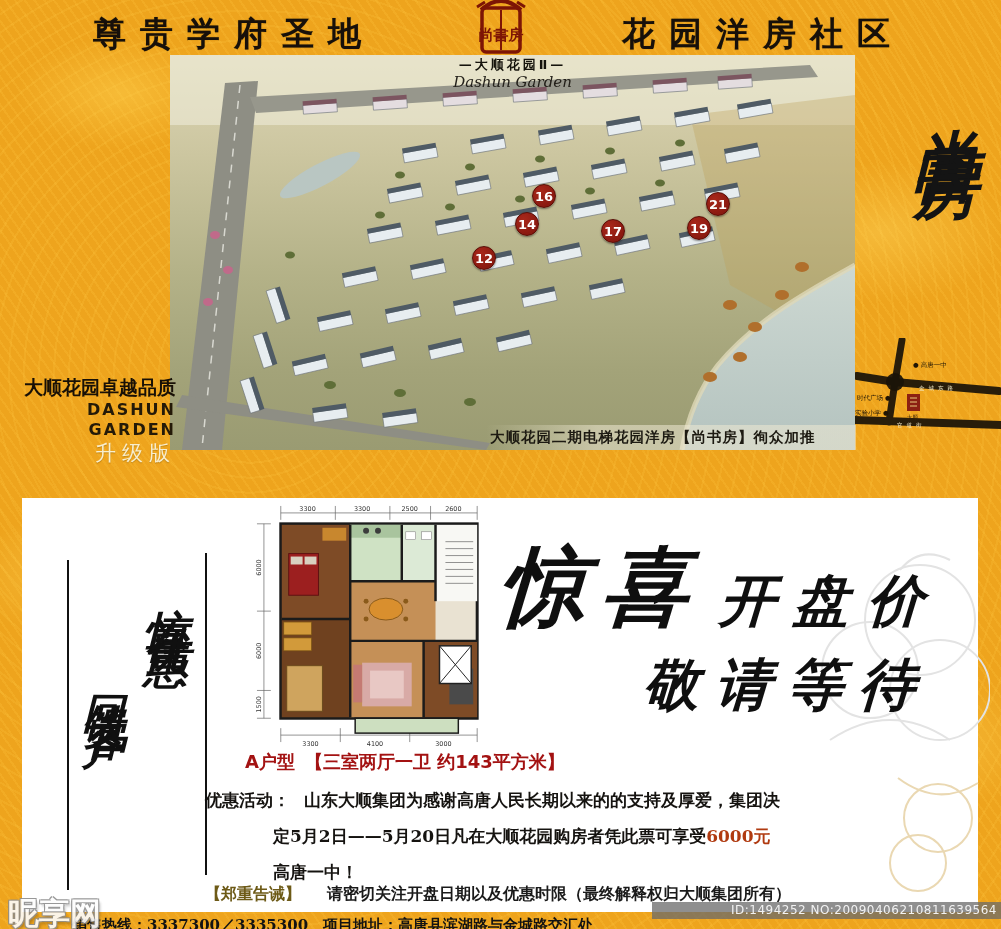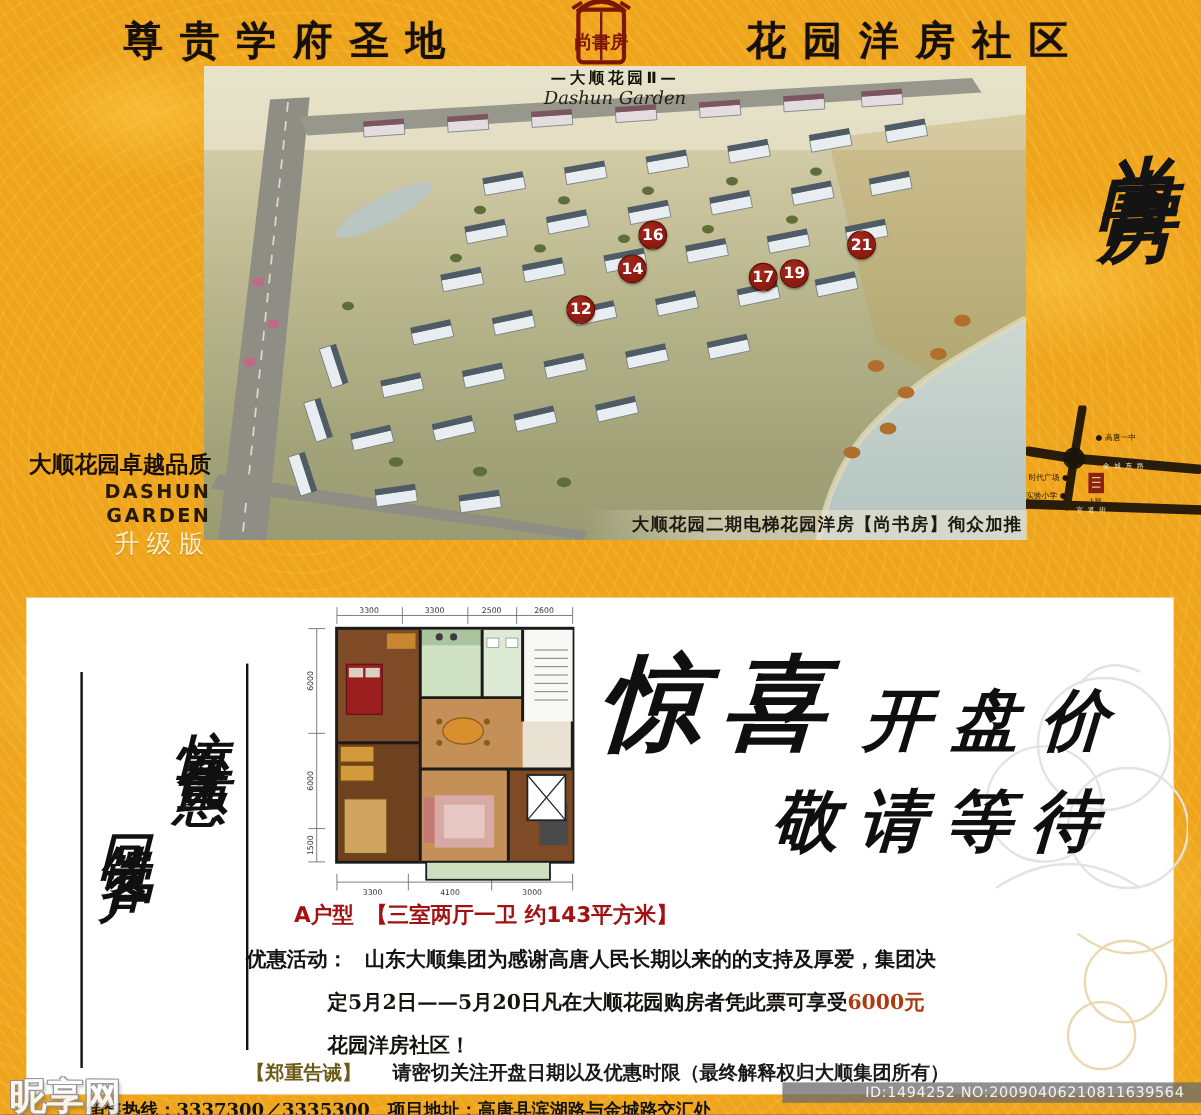--- a/index.html
+++ b/index.html
@@ -29,21 +29,21 @@
   .aerial-title .cn{font-size:13px;font-weight:bold;letter-spacing:3px;}
   .aerial-title .en{font-size:15px;font-style:italic;font-family:"DejaVu Serif","Liberation Serif",serif;color:#23201a;margin-top:-1px;}
   .marker{
     position:absolute;width:22px;height:22px;border-radius:50%;
     background:radial-gradient(circle at 35% 30%, #a8271a, #7e140c);
     border:1px solid #580d06;color:#fff;font-size:13px;font-weight:bold;
     display:flex;align-items:center;justify-content:center;
     box-shadow:0 1px 2px rgba(0,0,0,.45);
   }
   .aerial-caption{
-    left:316px;top:370px;width:362px;text-align:right;
+    left:316px;top:370px;width:362px;
     font-size:14.5px;font-weight:bold;color:#1d1a12;letter-spacing:1px;
     background:linear-gradient(90deg, rgba(238,232,210,0), rgba(238,232,210,.55) 30%);
     padding:3px 4px;white-space:nowrap;
     font-family:"DejaVu Serif","Liberation Serif",serif;
   }
   
   #brand{left:4px;top:376px;width:172px;text-align:right;line-height:1.25;}
   #brand .b1{font-size:19px;font-weight:bold;color:#181006;}
   #brand .b2{font-size:16px;font-weight:bold;letter-spacing:2px;color:#241a08;}
   #brand .b3{font-size:21px;color:#f8eecd;letter-spacing:6px;text-shadow:0 1px 1px rgba(120,80,0,.4);}
@@ -88,29 +88,29 @@
   #notice .nl{color:#6d5a17;margin-right:26px;margin-top:16px;}
   
   #footer-partial{left:72px;top:916px;font-size:15px;font-weight:bold;color:#131313;white-space:nowrap;
     font-family:"DejaVu Serif","Liberation Serif",serif;}
   #wm{left:8px;top:893px;display:flex;align-items:baseline;gap:10px;opacity:.9;}
   #wm .site{font-size:31px;font-weight:bold;color:#fdfdfd;
     text-shadow:1px 1px 0 #8d8d8d,-1px -1px 0 #8d8d8d,1px -1px 0 #8d8d8d,-1px 1px 0 #8d8d8d,2px 3px 3px rgba(0,0,0,.28);}
   #wm .url{font-size:24px;font-weight:bold;font-style:italic;color:#f7f7f7;
     text-shadow:1px 1px 0 #909090,-1px -1px 0 #909090,1px -1px 0 #909090,-1px 1px 0 #909090,2px 2px 3px rgba(0,0,0,.25);}
   #idbar{left:652px;top:902px;width:349px;height:17px;background:rgba(105,105,105,.75);
-    color:#f2f2f2;font-size:12px;line-height:17px;text-align:right;padding-right:14px;box-sizing:border-box;letter-spacing:.5px;}
+    color:#f2f2f2;font-size:12px;line-height:17px;text-align:right;padding-right:4px;box-sizing:border-box;letter-spacing:.5px;}
   .deco{pointer-events:none;}
 </style>
 </head>
 <body>
 
 <div id="root">
 
-  <div class="abs hdr-title" style="left:103px;">尊贵学府圣地</div>
+  <div class="abs hdr-title" style="left:93px;">尊贵学府圣地</div>
   <div class="abs hdr-title" style="left:622px;">花园洋房社区</div>
 
   <svg class="abs deco" style="left:455px;top:0;" width="92" height="54" viewBox="0 0 92 54">
     <path d="M26,10 Q46,-8 66,10" fill="none" stroke="#7d1505" stroke-width="4"></path>
     <path d="M22,7 L30,2 M70,7 L62,2" stroke="#7d1505" stroke-width="3"></path>
     <rect x="27" y="8" width="38" height="44" rx="4" fill="none" stroke="#7d1505" stroke-width="3.5"></rect>
     <line x1="46" y1="10" x2="46" y2="50" stroke="#7d1505" stroke-width="2"></line>
     <text x="46" y="40" text-anchor="middle" font-size="15" fill="#7d1505" font-family="'DejaVu Serif',serif" font-weight="bold">尚書房</text>
   </svg>
 
@@ -232,22 +232,22 @@
     </svg>
 
     <div class="abs aerial-title">
       <div class="cn">—大顺花园Ⅱ—</div>
       <div class="en">Dashun Garden</div>
     </div>
 
     <div class="marker" style="left:302px;top:191px">12</div>
     <div class="marker" style="left:345px;top:157px">14</div>
     <div class="marker" style="left:362px;top:129px">16</div>
-    <div class="marker" style="left:454px;top:164px">17</div>
-    <div class="marker" style="left:480px;top:161px">19</div>
+    <div class="marker" style="left:431px;top:164px">17</div>
+    <div class="marker" style="left:517px;top:161px">19</div>
     <div class="marker" style="left:536px;top:137px">21</div>
 
     <div class="abs aerial-caption">大顺花园二期电梯花园洋房【尚书房】徇众加推</div>
   </div>
 
   <div class="abs" id="brand">
     <div class="b1">大顺花园卓越品质</div>
     <div class="b2">DASHUN GARDEN</div>
     <div class="b3">升级版</div>
   </div>
@@ -399,21 +399,21 @@
   </div>
 
   <div class="abs" id="promo">
     <div class="promo-line">
       <span class="promo-label">优惠活动：</span><span>山东大顺集团为感谢高唐人民长期以来的的支持及厚爱，集团决</span>
     </div>
     <div class="promo-line cont">
       <span>定5月2日——5月20日凡在大顺花园购房者凭此票可享受</span><span class="hl">6000元</span>
     </div>
     <div class="promo-line cont">
-      <span>花园洋房社区！</span>
+      <span>高唐一中！</span>
     </div>
   </div>
 
   <div class="abs" id="notice">
     <span class="nl">【郑重告诫】</span><span>请密切关注开盘日期以及优惠时限（最终解释权归大顺集团所有）</span>
   </div>
 
   <div class="abs" id="footer-partial">销售热线：3337300／3335300　项目地址：高唐县滨湖路与金城路交汇处</div>
 
   <div class="abs" id="wm">

